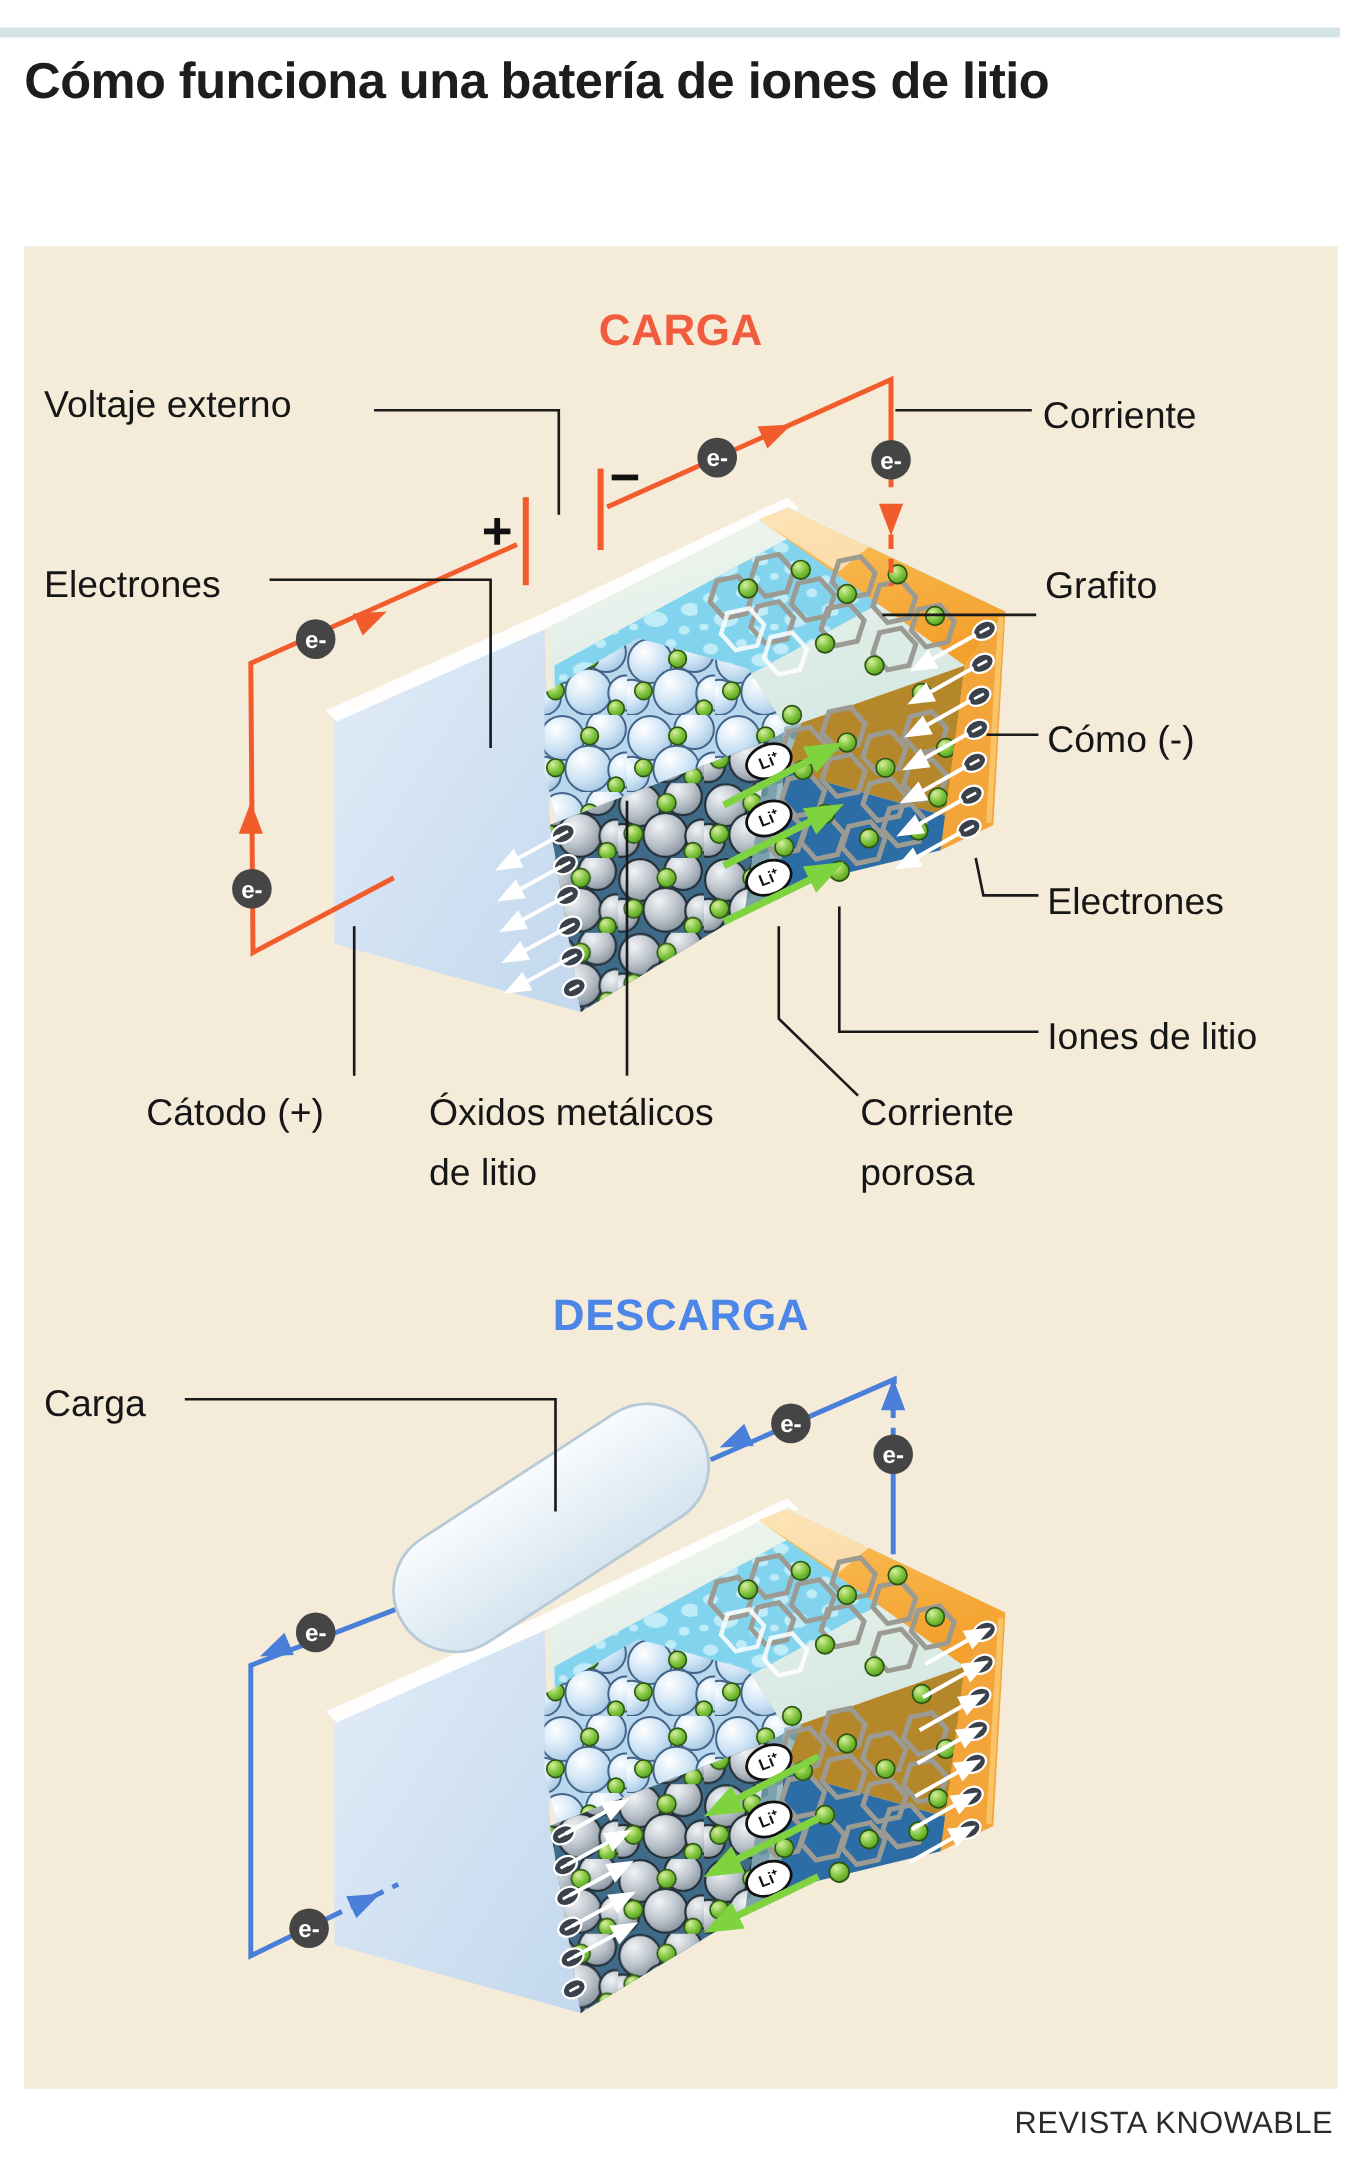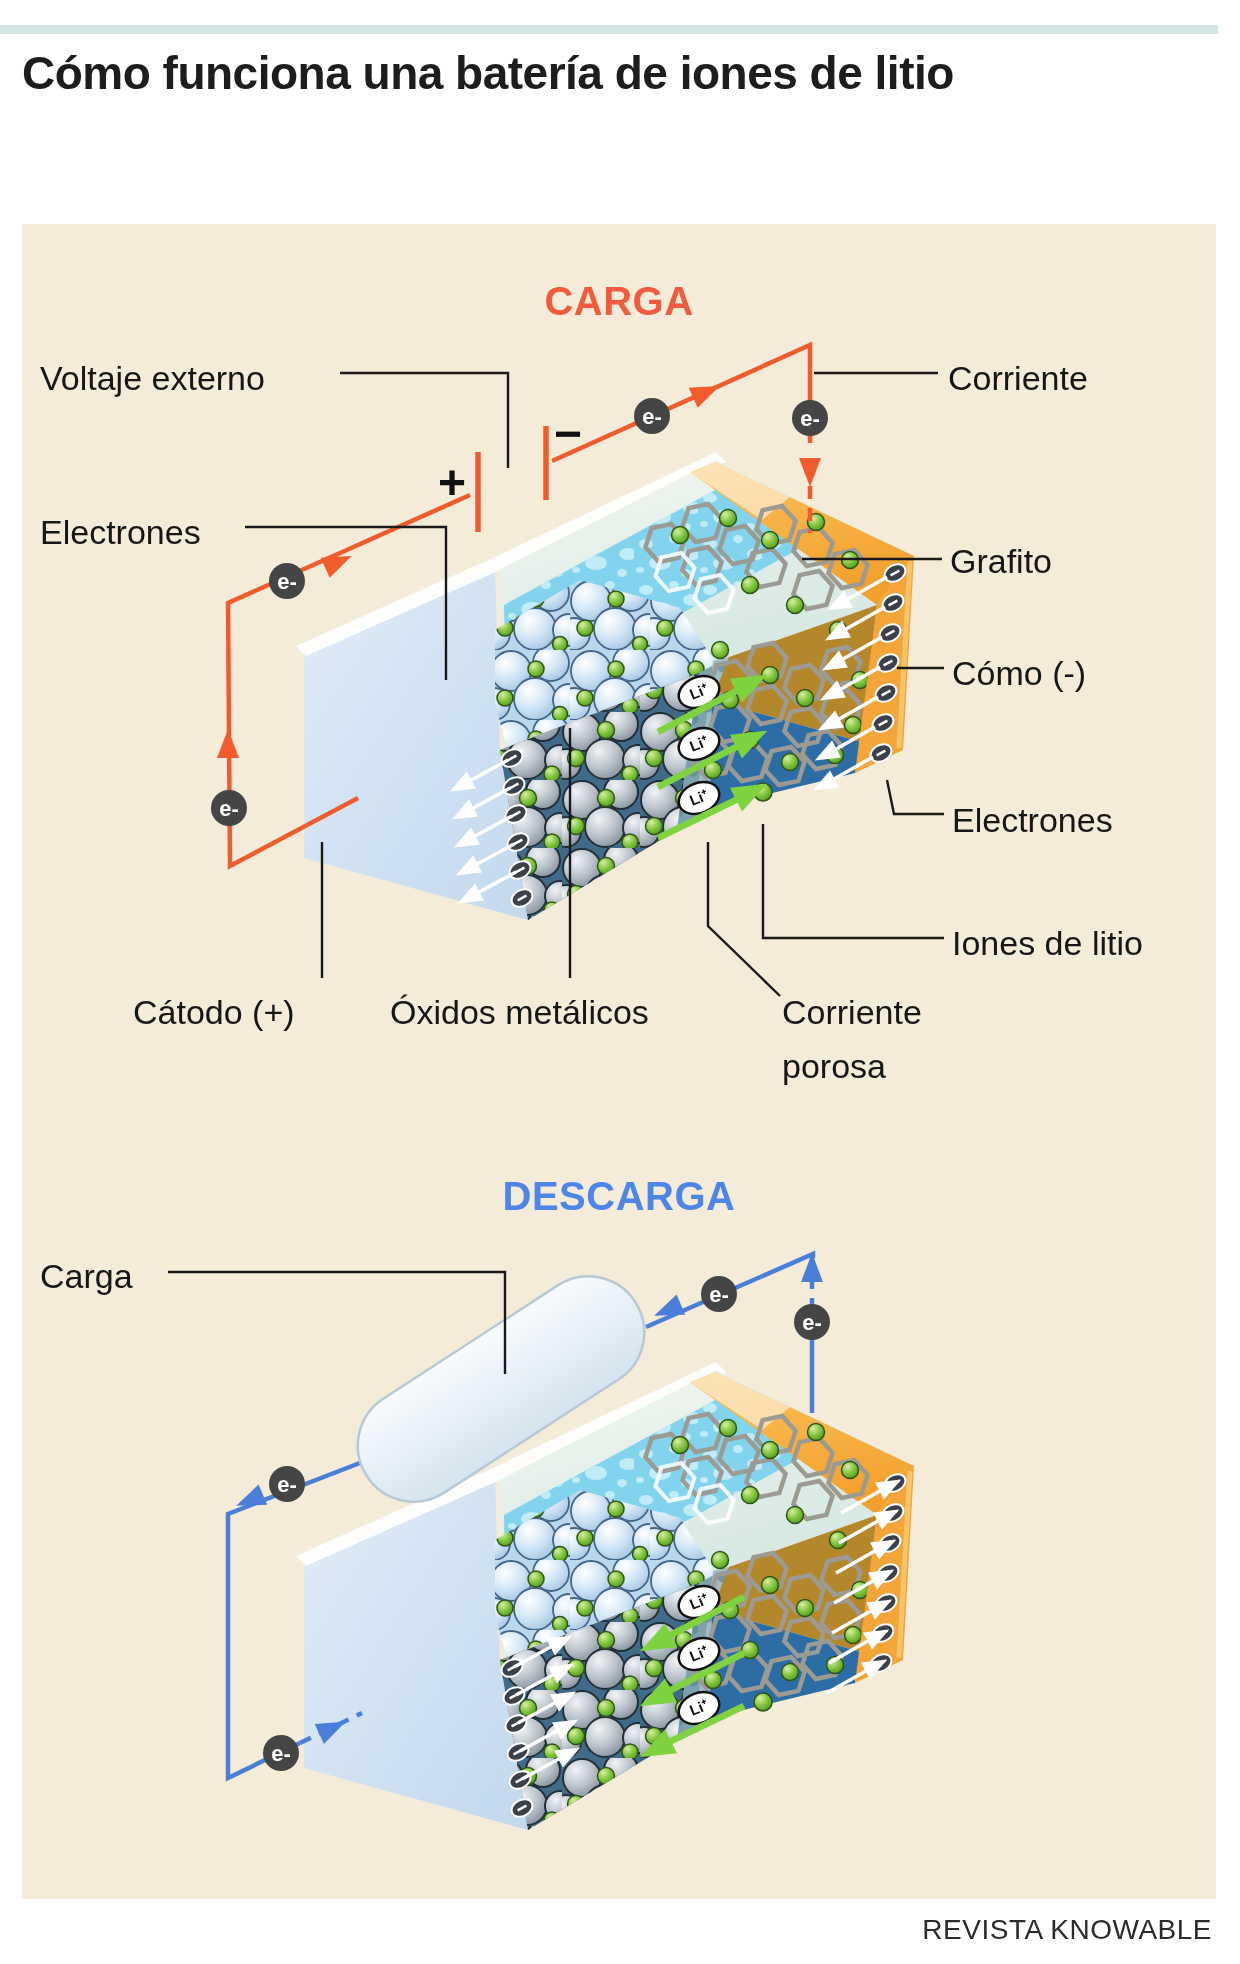--- a/index.html
+++ b/index.html
@@ -363,30 +363,31 @@
         <text x="287" y="1492">e-</text>
         <circle cx="281" cy="1753" r="18" fill="#454545"></circle>
         <text x="281" y="1761">e-</text>
       </g>
     </g>
   </svg>
 
   <p class="sec carga">CARGA</p>
   <p class="sec descarga">DESCARGA</p>
 
-  <div class="lbl" style="left:40px;top:351px;">Voltaje externo</div>
+  <div class="lbl" style="left:40px;top:341px;">Voltaje externo</div>
   <div class="lbl" style="left:948px;top:351px;">Corriente</div>
   <div class="lbl" style="left:40px;top:505px;">Electrones</div>
-  <div class="lbl" style="left:950px;top:534px;">Grafito</div>
+  <div class="lbl" style="left:950px;top:506px;">Grafito</div>
   <div class="lbl" style="left:952px;top:646px;">Cómo (-)</div>
   <div class="lbl" style="left:952px;top:793px;">Electrones</div>
   <div class="lbl" style="left:952px;top:916px;">Iones de litio</div>
   <div class="lbl" style="left:133px;top:985px;">Cátodo (+)</div>
   <div class="lbl" style="left:390px;top:985px;">
     <span style="display:block">Óxidos metálicos</span>
+    <span style="display:block">de litio</span>
   </div>
   <div class="lbl" style="left:782px;top:985px;">
     <span style="display:block">Corriente</span>
     <span style="display:block">porosa</span>
   </div>
   <div class="lbl" style="left:40px;top:1249px;">Carga</div>
 
   <div class="footer">REVISTA KNOWABLE</div>
 </div>
 

